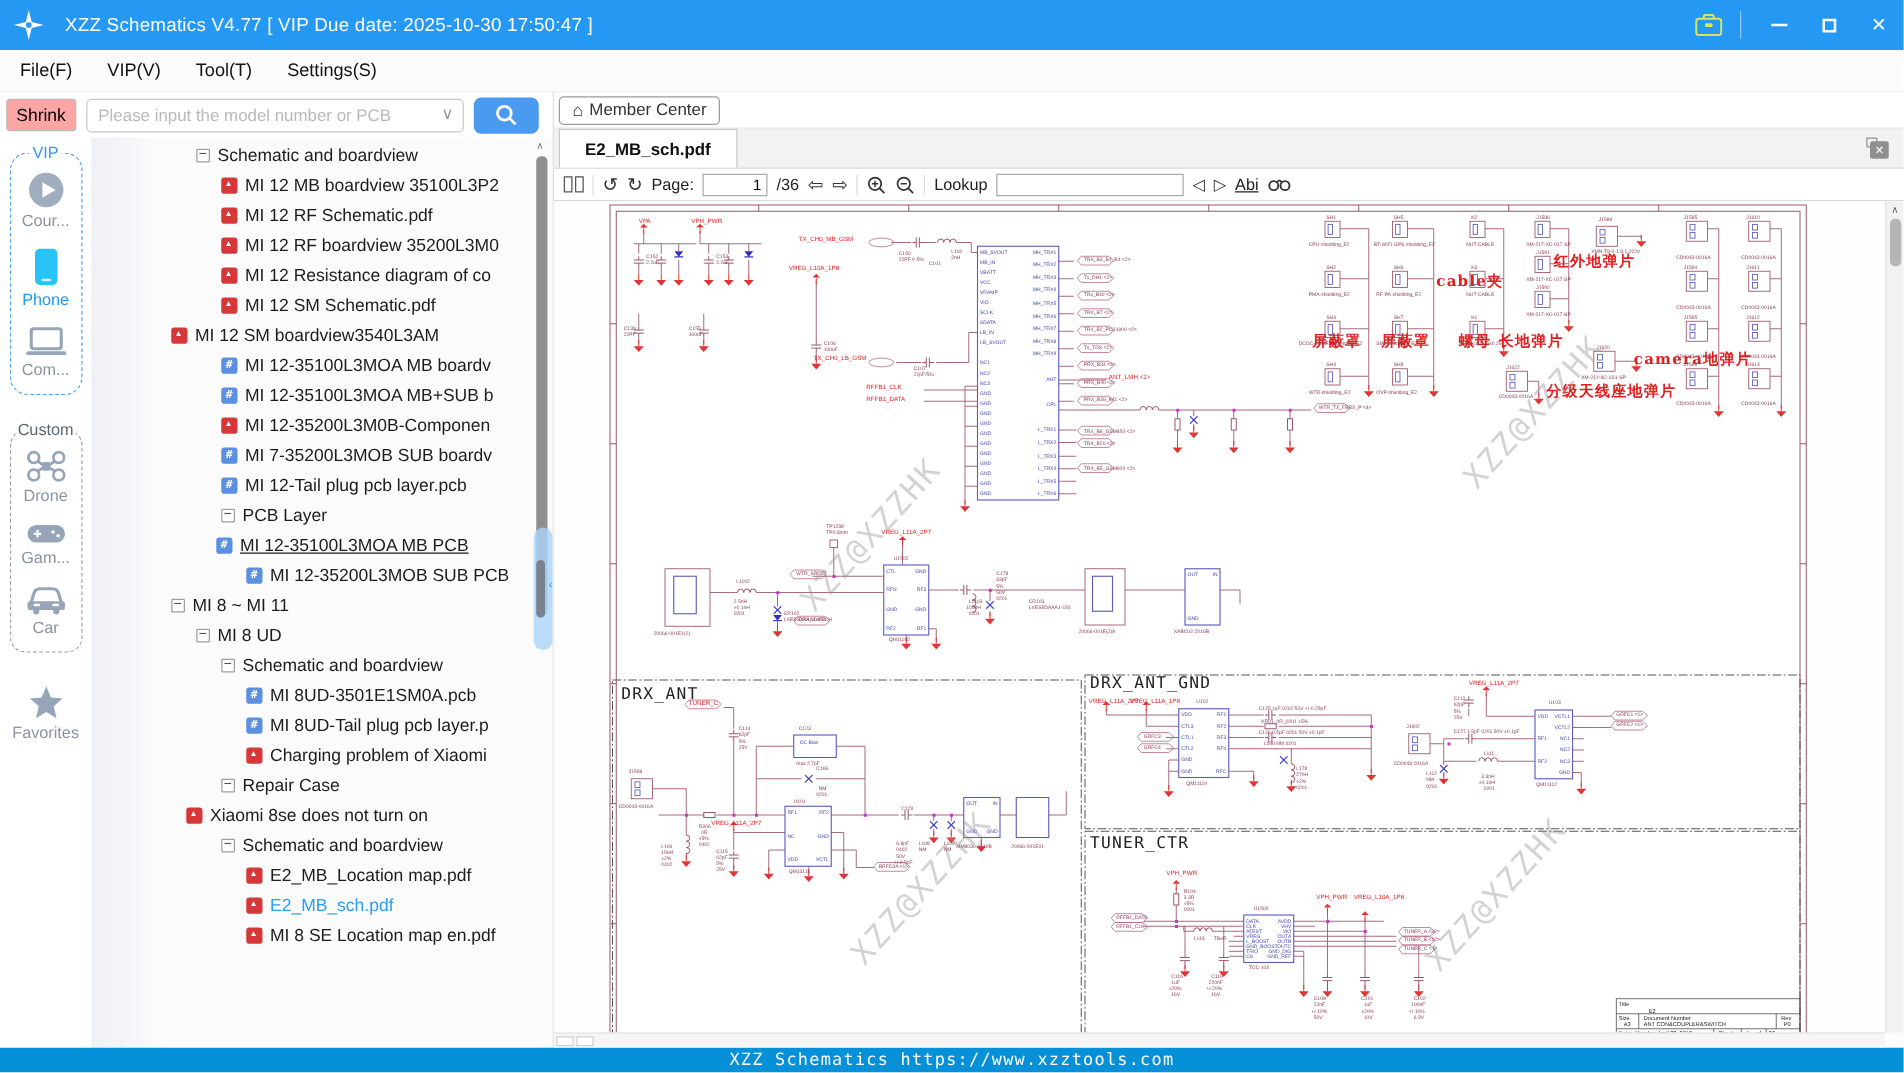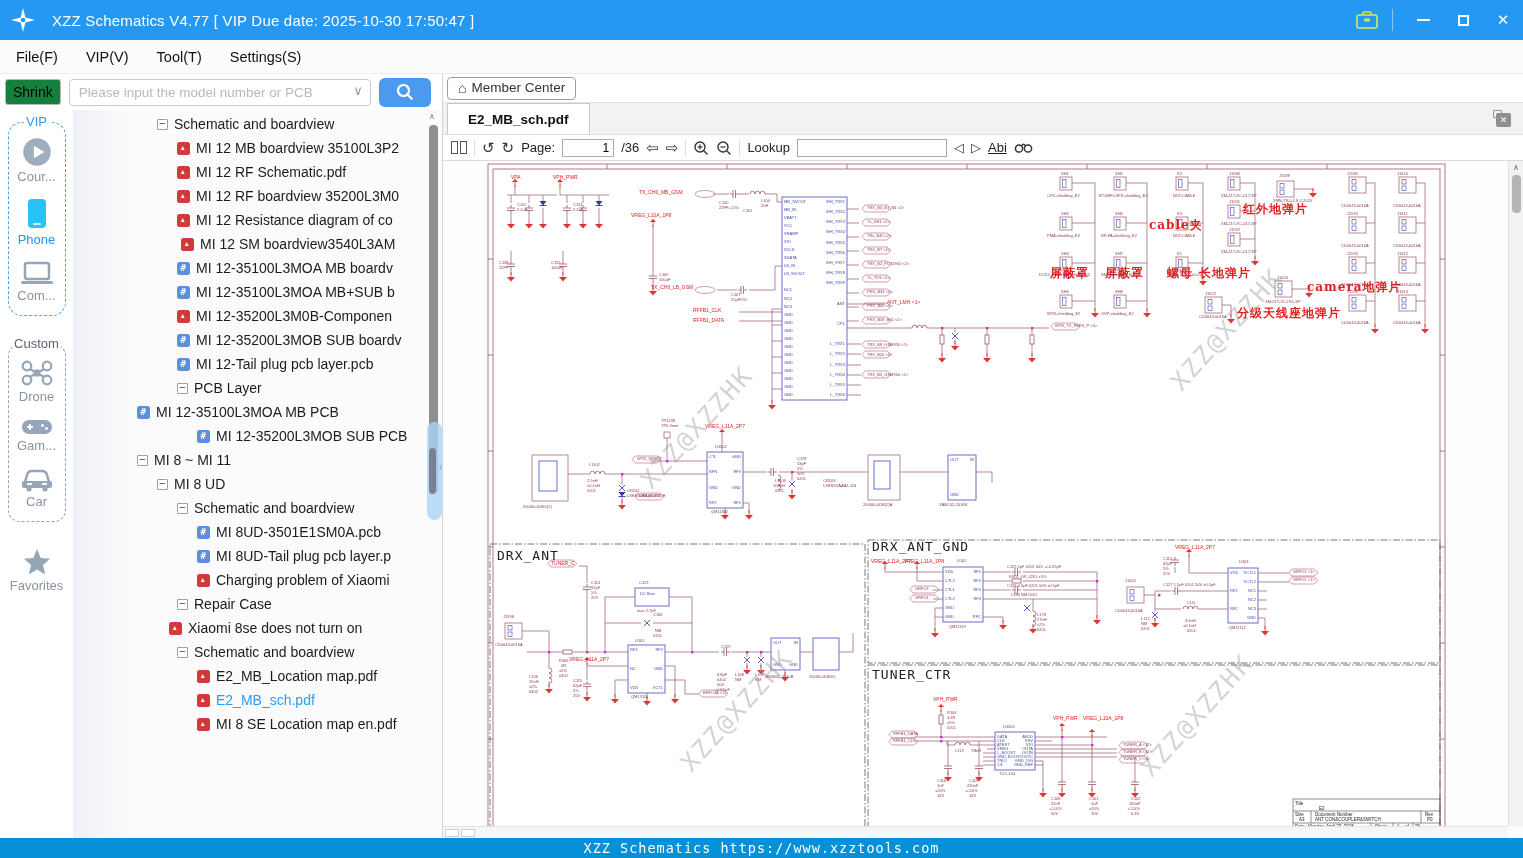--- a/index.html
+++ b/index.html
@@ -20,21 +20,21 @@
   .menubar { height:34px; background:#fbfbfb; border-bottom:1px solid #ececec; display:flex; align-items:center; gap:28px; padding-left:16px; font-size:14.5px; color:#111; }
   .menu-item { cursor:pointer; }
 
   
   .bodyrow { display:flex; height:764px; }
   .left-panel { width:443px; border-right:1px solid #d5d5d5; display:flex; flex-direction:column; position:relative; }
   .right-panel { flex:1; display:flex; flex-direction:column; min-width:0; }
 
   
   .searchrow { height:36px; display:flex; align-items:center; padding-left:5px; gap:8px; background:#fff; }
-  .shrink-btn { border:1px solid #b9b9b9; border-radius:3px; padding:4px 7px; font-size:14px; background:#15803d; cursor:pointer; }
+  .shrink-btn { border:1px solid #b9b9b9; border-radius:3px; padding:4px 7px; font-size:14px; background:#fca5a5; cursor:pointer; }
   .search-wrap { position:relative; width:302px; }
   .search-input { width:100%; height:27px; border:1px solid #c9c9c9; border-radius:4px; font-size:13.5px; padding:0 26px 0 9px; color:#444; font-family:"Liberation Sans",sans-serif; }
   .search-input::placeholder { color:#b9b9b9; }
   .search-chev { position:absolute; right:8px; top:4px; color:#999; font-size:13px; }
   .search-btn { width:52px; height:29px; background:#4a9af0; border:none; border-radius:6px; display:flex; align-items:center; justify-content:center; cursor:pointer; }
 
   .left-content { flex:1; display:flex; min-height:0; position:relative; }
 
   
   .iconbar { width:73px; background:#fff; display:flex; flex-direction:column; align-items:center; padding-top:4px; flex-shrink:0; }
@@ -246,49 +246,53 @@
               <span class="tlabel">MI 12 RF Schematic.pdf</span>
             </div>
             <div class="trow" style="padding-left: 104px;">
               <span class="fi pdf"></span>
               <span class="tlabel">MI 12 RF boardview 35200L3M0</span>
             </div>
             <div class="trow" style="padding-left: 104px;">
               <span class="fi pdf"></span>
               <span class="tlabel">MI 12 Resistance diagram of co</span>
             </div>
-            <div class="trow" style="padding-left: 108px;">
+            <div class="trow" style="padding-left: 104px;">
+              <span class="fi pdf"></span>
+              <span class="tlabel">MI 12 SM Schematic.pdf</span>
+            </div>
+            <div class="trow" style="padding-left: 64px;">
               <span class="fi pdf"></span>
               <span class="tlabel">MI 12 SM boardview3540L3AM</span>
             </div>
             <div class="trow" style="padding-left: 104px;">
               <span class="fi pcb"></span>
               <span class="tlabel">MI 12-35100L3MOA MB boardv</span>
             </div>
             <div class="trow" style="padding-left: 104px;">
               <span class="fi pcb"></span>
               <span class="tlabel">MI 12-35100L3MOA MB+SUB b</span>
             </div>
             <div class="trow" style="padding-left: 104px;">
               <span class="fi pdf"></span>
               <span class="tlabel">MI 12-35200L3M0B-Componen</span>
             </div>
             <div class="trow" style="padding-left: 104px;">
               <span class="fi pcb"></span>
-              <span class="tlabel">MI 12-35200L3MOB SUB boardv</span>
+              <span class="tlabel">MI 7-35200L3MOB SUB boardv</span>
             </div>
             <div class="trow" style="padding-left: 104px;">
               <span class="fi pcb"></span>
               <span class="tlabel">MI 12-Tail plug pcb layer.pcb</span>
             </div>
             <div class="trow" style="padding-left: 104px;">
               <span class="tgl"></span>
               <span class="tlabel">PCB Layer</span>
             </div>
-            <div class="trow" style="padding-left: 64px;">
+            <div class="trow" style="padding-left: 100px; text-decoration: underline;">
               <span class="fi pcb"></span>
               <span class="tlabel">MI 12-35100L3MOA MB PCB</span>
             </div>
             <div class="trow" style="padding-left: 124px;">
               <span class="fi pcb"></span>
               <span class="tlabel">MI 12-35200L3MOB SUB PCB</span>
             </div>
             <div class="trow" style="padding-left: 64px;">
               <span class="tgl"></span>
               <span class="tlabel">MI 8 ~ MI 11</span>
@@ -310,21 +314,21 @@
               <span class="tlabel">MI 8UD-Tail plug pcb layer.p</span>
             </div>
             <div class="trow" style="padding-left: 124px;">
               <span class="fi pdf"></span>
               <span class="tlabel">Charging problem of Xiaomi</span>
             </div>
             <div class="trow" style="padding-left: 104px;">
               <span class="tgl"></span>
               <span class="tlabel">Repair Case</span>
             </div>
-            <div class="trow" style="padding-left: 96px;">
+            <div class="trow" style="padding-left: 76px;">
               <span class="fi pdf"></span>
               <span class="tlabel">Xiaomi 8se does not turn on</span>
             </div>
             <div class="trow" style="padding-left: 104px;">
               <span class="tgl"></span>
               <span class="tlabel">Schematic and boardview</span>
             </div>
             <div class="trow" style="padding-left: 124px;">
               <span class="fi pdf"></span>
               <span class="tlabel">E2_MB_Location map.pdf</span>

